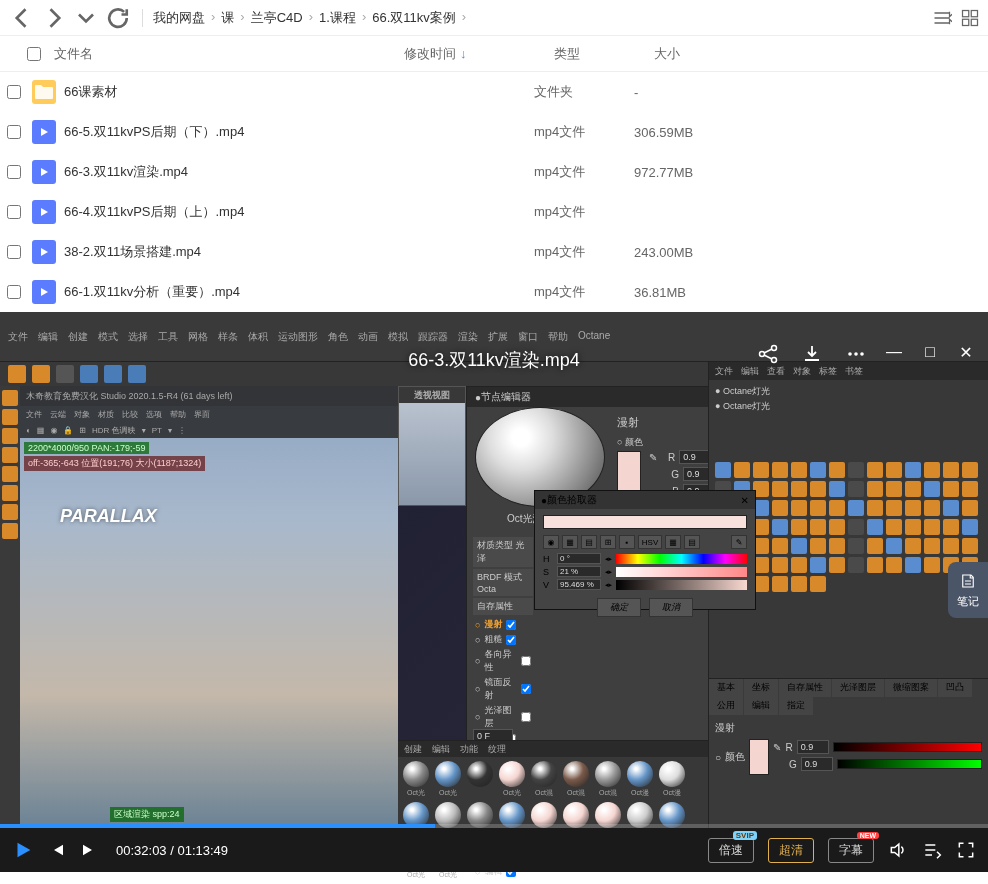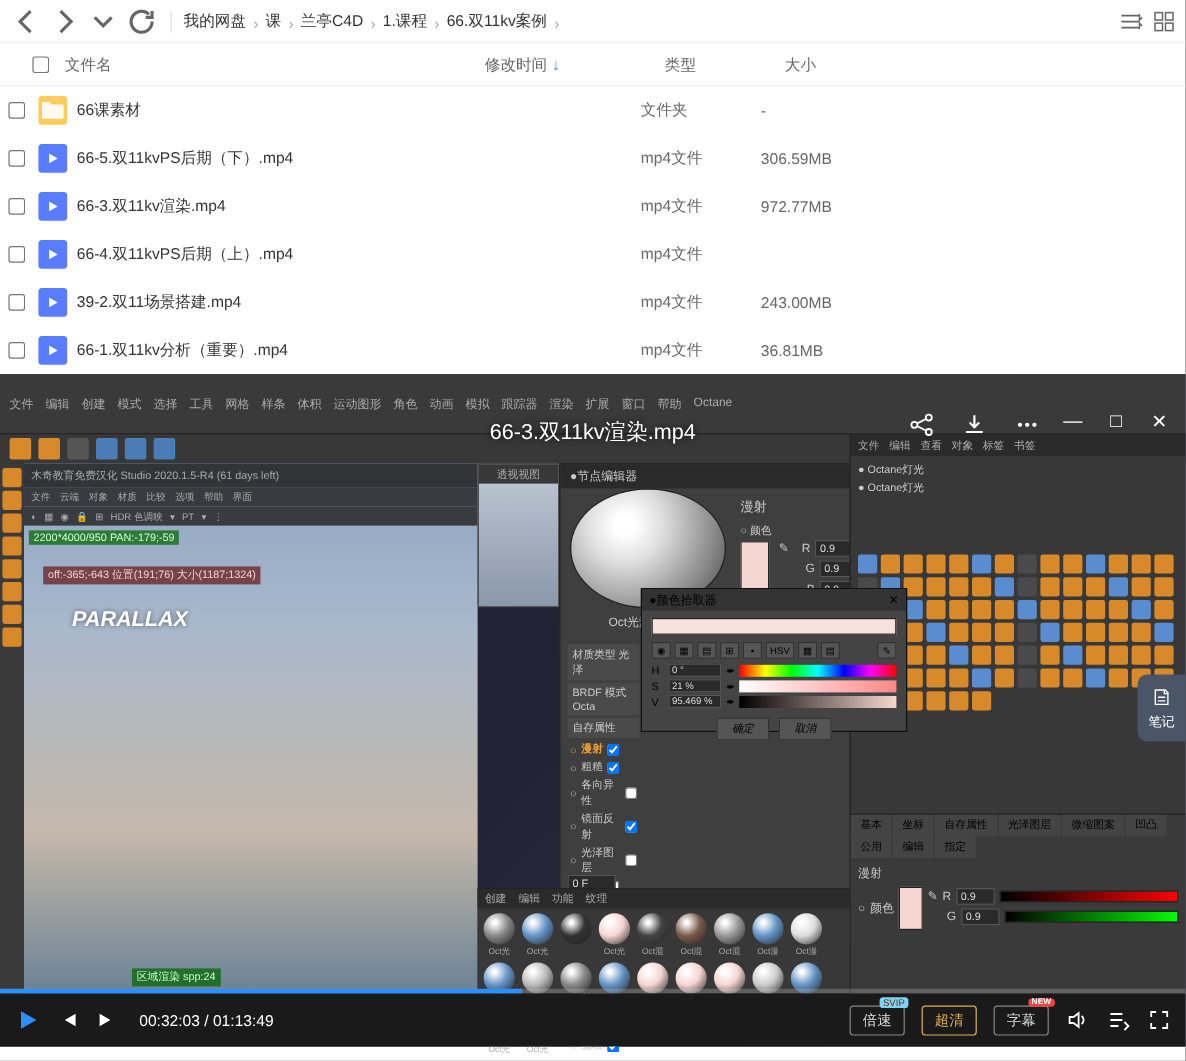--- a/index.html
+++ b/index.html
@@ -2,21 +2,21 @@
 <html><head>
 <meta charset="utf-8">
 <style>
 * { margin: 0; padding: 0; box-sizing: border-box; font-family: "Microsoft YaHei", sans-serif; }
 body { width: 988px; height: 884px; background: #fff; overflow: hidden; }
 
 
 .toolbar { height: 36px; display: flex; align-items: center; padding: 0 8px; border-bottom: 1px solid #eee; gap: 4px; }
 .tb-btn { width: 28px; height: 28px; display: flex; align-items: center; justify-content: center; cursor: pointer; color: #666; border-radius: 4px; }
 .tb-sep { width: 1px; height: 18px; background: #ddd; margin: 0 6px; }
-.breadcrumb { display: flex; align-items: flex-end; gap: 6px; font-size: 13px; color: #333; }
+.breadcrumb { display: flex; align-items: flex-start; gap: 6px; font-size: 13px; color: #333; }
 .breadcrumb span.crumb { cursor: pointer; }
 .breadcrumb span.sep { color: #aaa; }
 .toolbar-right { margin-left: auto; display: flex; gap: 8px; }
 .view-icon { width: 20px; height: 20px; display: flex; align-items: center; justify-content: center; cursor: pointer; color: #666; }
 
 
 .list-header { display: flex; height: 36px; align-items: center; border-bottom: 1px solid #eee; font-size: 13px; color: #666; padding-left: 24px; }
 .col-name { flex: 0 0 360px; }
 .col-date { flex: 0 0 150px; display: flex; align-items: center; gap: 4px; }
 .col-type { flex: 0 0 100px; }
@@ -46,26 +46,26 @@
 .c4d-tbicon { width: 18px; height: 18px; background: #555; border-radius: 2px; }
 .c4d-tbicon.orange { background: #d88a2a; }
 .c4d-tbicon.blue { background: #4a7db8; }
 
 .c4d-left-tools { position: absolute; top: 74px; left: 0; width: 20px; bottom: 44px; background: #3a3a3a; display: flex; flex-direction: column; gap: 3px; padding: 4px 2px; }
 .c4d-ltool { width: 16px; height: 16px; background: #d88a2a; border-radius: 2px; }
 
 .viewport { position: absolute; top: 74px; left: 20px; width: 378px; bottom: 44px; background: linear-gradient(180deg, #8ca4c0 0%, #a8b8cc 30%, #c4b8aa 70%, #6a8295 100%); overflow: hidden; }
 .viewport-header { position: absolute; top: 0; left: 0; right: 0; height: 20px; background: rgba(40,40,40,0.9); font-size: 9px; color: #aaa; display: flex; align-items: center; padding: 0 6px; gap: 8px; }
 .viewport-overlay { position: absolute; top: 30px; left: 4px; background: rgba(0,100,0,0.7); color: #cfc; font-size: 9px; padding: 1px 4px; text-align: right; }
-.viewport-overlay2 { position: absolute; top: 42px; left: 16px; background: rgba(100,20,20,0.7); color: #fcc; font-size: 9px; padding: 1px 4px; margin-top: 16px; }
+.viewport-overlay2 { position: absolute; top: 42px; left: 4px; background: rgba(100,20,20,0.7); color: #fcc; font-size: 9px; padding: 1px 4px; }
 .viewport-text { position: absolute; top: 120px; left: 40px; color: #fff; font-style: italic; font-size: 18px; font-weight: bold; text-shadow: 0 0 4px rgba(0,0,0,0.5); }
 .viewport-bottom-overlay { position: absolute; bottom: 6px; left: 90px; background: rgba(0,100,0,0.7); color: #cfc; font-size: 9px; padding: 1px 4px; }
 
 .mini-viewport { position: absolute; top: 74px; left: 398px; width: 68px; height: 120px; background: linear-gradient(180deg, #c0c8d4, #8a98aa); border: 1px solid #555; }
-.mini-vp-label { position: absolute; top: 0; left: 0; right: 0; height: 16px; background: #383838; font-size: 9px; color: #aaa; text-align: center; line-height: 16px; }
+.mini-vp-label { position: absolute; top: 0; left: 0; right: 0; height: 16px; background: #383838; font-size: 9px; color: #aaa; text-align: center; line-height: 16px; font-weight: bold; }
 
 
 .mat-editor { position: absolute; top: 74px; left: 466px; width: 350px; bottom: 88px; background: #3f3f3f; border: 1px solid #222; font-size: 10px; color: #ccc; }
 .mat-header { height: 20px; background: #2a2a2a; display: flex; align-items: center; padding: 0 8px; font-size: 10px; }
 .mat-header-right { margin-left: auto; display: flex; gap: 4px; }
 .mat-preview { position: absolute; top: 20px; left: 8px; width: 130px; height: 100px; background: radial-gradient(circle at 35% 30%, #fff 8%, #ddd 30%, #888 70%, #444 100%); border-radius: 50%; border: 1px solid #222; }
 .mat-preview-label { position: absolute; top: 125px; left: 40px; font-size: 10px; }
 
 .diffuse-section { position: absolute; top: 28px; left: 150px; right: 10px; }
 .diffuse-label { font-size: 11px; color: #ccc; margin-bottom: 6px; }
@@ -137,21 +137,21 @@
 .progress { position: absolute; bottom: 44px; left: 0; right: 0; height: 4px; background: rgba(255,255,255,0.2); z-index: 25; }
 .progress-fill { height: 100%; background: #2b90ff; width: 44%; }
 
 
 .video-controls { position: absolute; bottom: 0; left: 0; right: 0; height: 44px; background: #1a1a1a; display: flex; align-items: center; padding: 0 12px; gap: 14px; z-index: 25; }
 .vc-btn { color: #fff; cursor: pointer; display: flex; align-items: center; justify-content: center; }
 .vc-time { color: #fff; font-size: 13px; margin-left: 4px; }
 .vc-spacer { flex: 1; }
 .vc-pill { padding: 3px 10px; border: 1px solid #888; border-radius: 3px; font-size: 12px; color: #ddd; cursor: pointer; position: relative; }
 .vc-pill.gold { border-color: #e0b050; color: #e0b050; }
-.svip-badge { position: absolute; top: -8px; right: -4px; background: #7dd3fc; color: #6a3500; font-size: 8px; padding: 0 3px; border-radius: 3px; font-weight: normal; margin-left: 16px; }
+.svip-badge { position: absolute; top: -8px; right: -4px; background: #7dd3fc; color: #6a3500; font-size: 8px; padding: 0 3px; border-radius: 3px; font-weight: bold; margin-left: 16px; }
 .new-badge { position: absolute; top: -7px; right: -6px; background: #ff4040; color: #fff; font-size: 7px; padding: 0 3px; border-radius: 3px; font-weight: bold; }
 
 svg { width: 100%; height: 100%; }
 </style>
 </head>
 <body>
 
 <div class="toolbar">
   <div class="tb-btn">
       <svg viewBox="0 0 16 16">
@@ -275,21 +275,21 @@
     </div>
     <div class="file-row">
     <div class="row-check">
         <input type="checkbox" style="">
       </div>
     <div class="file-icon video-icon">
         <svg viewBox="0 0 24 24">
           <path d="M9 8l7 4-7 4z" fill="#fff"></path>
         </svg>
       </div>
-    <div class="file-name">39-2.双11场景搭建.mp4</div>
+    <div class="file-name">38-2.双11场景搭建.mp4</div>
     <div class="file-date"></div>
     <div class="file-type">mp4文件</div>
     <div class="file-size">243.00MB</div>
     </div>
     <div class="file-row">
     <div class="row-check">
         <input type="checkbox" style="">
       </div>
     <div class="file-icon video-icon">
         <svg viewBox="0 0 24 24">

